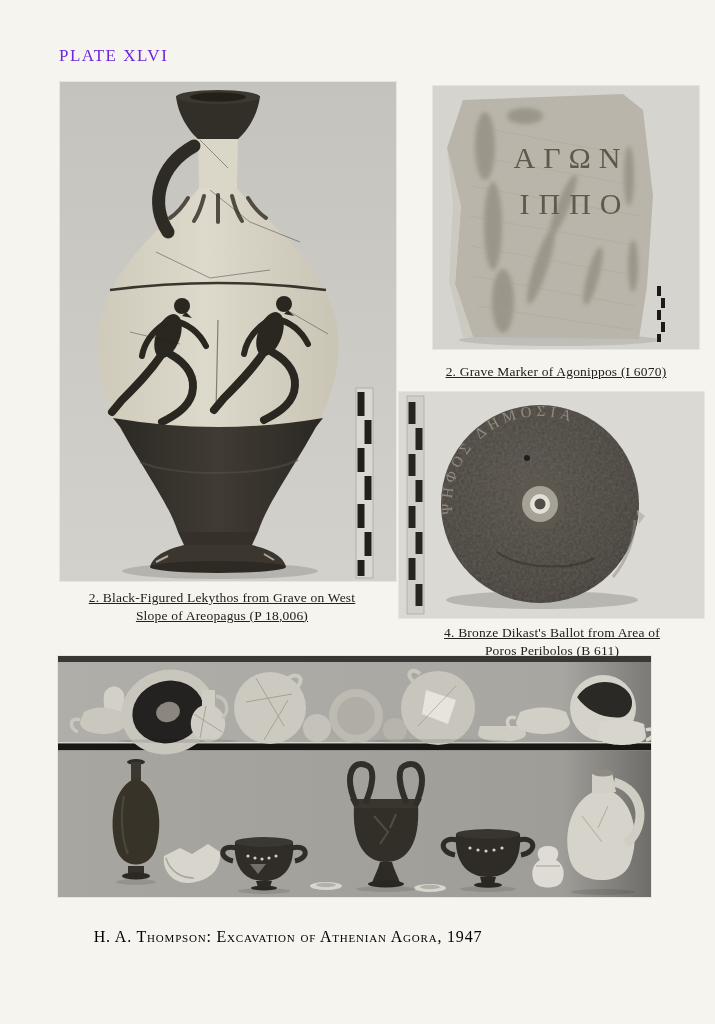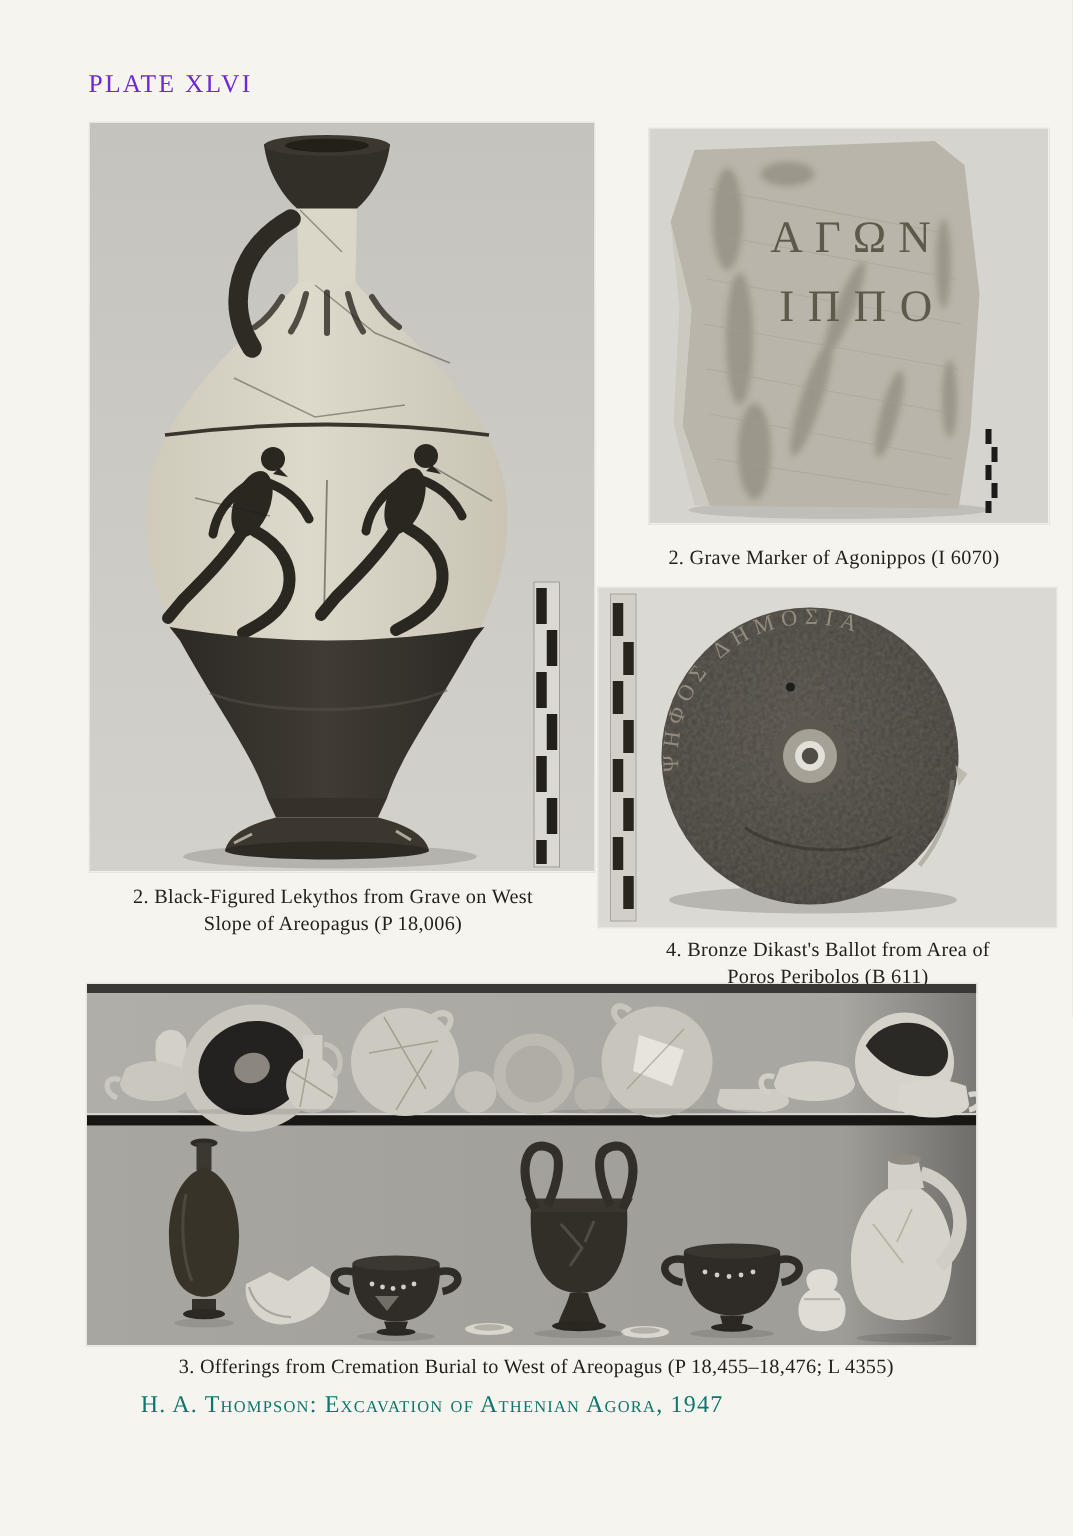--- a/index.html
+++ b/index.html
@@ -13,29 +13,29 @@
     color:#6d28d9;
   }
   .photo{position:absolute;overflow:hidden;box-shadow:0 0 0 1px rgba(0,0,0,0.06);}
   .photo svg{display:block;}
   .ph-lekythos{left:60px;top:82px;width:336px;height:499px;}
   .ph-marker{left:433px;top:86px;width:266px;height:263px;text-align:center;}
   .ph-ballot{left:399px;top:392px;width:305px;height:226px;}
   .ph-offerings{left:58px;top:656px;width:593px;height:241px;}
   .caption{
     position:absolute;text-align:center;font-size:13.5px;line-height:1.3;
-    color:#24211c;letter-spacing:0.2px;
+    color:#24211c;letter-spacing:0.2px;text-decoration:underline;
   }
   .cap-1{left:52px;top:589px;width:340px;}
   .cap-2{left:408px;top:363px;width:296px;}
   .cap-4{left:400px;top:624px;width:304px;}
   .cap-3{left:0;top:902px;width:715px;}
   .attribution{
     position:absolute;left:0;top:928px;width:576px;text-align:center;
-    font-size:16px;font-variant:small-caps;letter-spacing:0.8px;color:#0f766e;
+    font-size:16px;font-variant:small-caps;letter-spacing:0.8px;color:#000000;
   }
 </style>
 </head>
 <body>
 
 <div class="page">
 
   <div class="plate-label">PLATE XLVI</div>
 
   <div class="photo ph-lekythos">
@@ -385,17 +385,16 @@
           <ellipse cx="78" cy="226" rx="20" ry="3"></ellipse>
           <ellipse cx="206" cy="235" rx="26" ry="3"></ellipse>
           <ellipse cx="328" cy="233" rx="30" ry="3"></ellipse>
           <ellipse cx="430" cy="233" rx="28" ry="3"></ellipse>
           <ellipse cx="545" cy="236" rx="32" ry="3"></ellipse>
         </g>
       </g>
     </svg>
   </div>
 
-  <div class="caption cap-3">3. Offerings from Cremation Burial to West of Areopagus (P 18,455–18,476; L 4355)</div>
 
   <div class="attribution">H. A. Thompson: Excavation of Athenian Agora, 1947</div>
 
 </div>
 
 </body></html>

